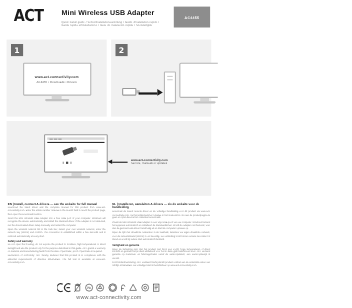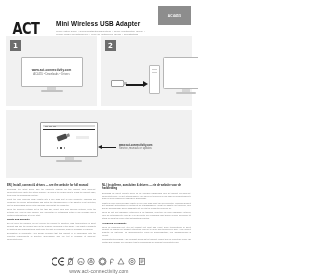--- a/index.html
+++ b/index.html
@@ -8,21 +8,21 @@
     background:#ffffff;
     font-family:"Liberation Sans",sans-serif;
     color:#1b1b1b;
     -webkit-font-smoothing:antialiased;
   }
   .sheet{position:relative;width:198px;height:280px;background:#fff;}
 
   
   .header{
     position:relative;height:30px;padding:6px 6px 0 10px;
-    display:flex;align-items:flex-end;
+    display:flex;align-items:flex-start;
   }
   .logo{
     width:32px;height:15px;flex:0 0 32px;margin-top:2px;
     display:flex;align-items:center;justify-content:center;
     font-weight:bold;font-size:13px;letter-spacing:-0.5px;
     color:#1a1a1a;font-family:"DejaVu Sans",sans-serif;
     transform:scaleY(1.15);
   }
   .titleblock{margin-left:14px;flex:1;padding-top:3px;}
   .title{font-size:6.4px;font-weight:bold;color:#111;letter-spacing:0.1px;line-height:8px;}

